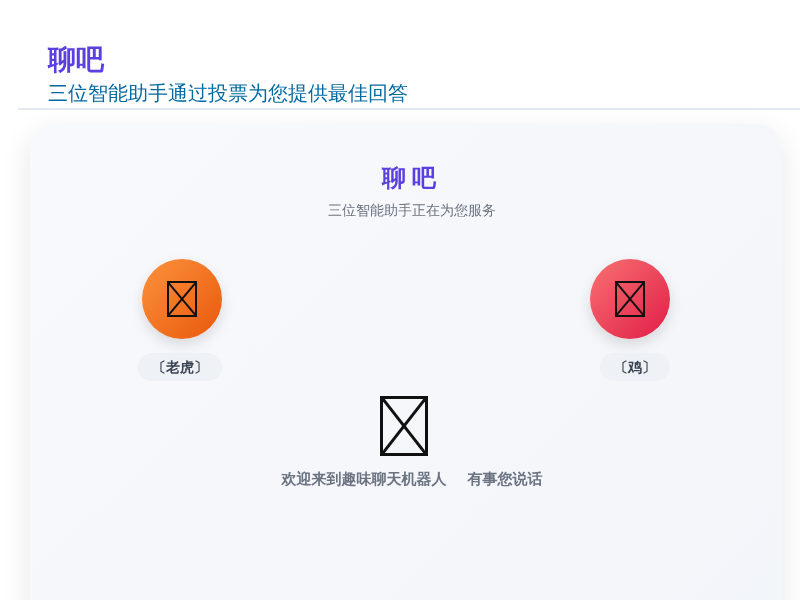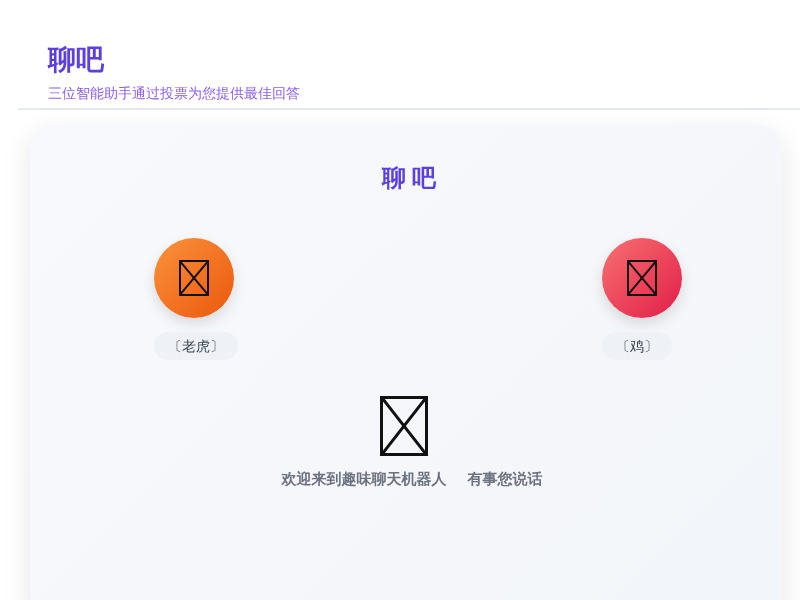--- a/index.html
+++ b/index.html
@@ -1,28 +1,28 @@
 <!DOCTYPE html>
 <html><head>
   <meta charset="utf-8">
   <style>
     * { box-sizing: border-box; margin: 6px; padding: 0; }
     html, body { width: 800px; height: 600px; overflow: hidden; background: #ffffff;
       font-family: "DejaVu Sans", "Liberation Sans", sans-serif; }
     .header { height: 92px; background: #fff; border-bottom: 2px solid #e5e9f0; padding: 18px 24px 0 24px; }
     .header-title { font-size: 28px; font-weight: bold; color: #5b3fe0; line-height: 36px; letter-spacing: 0px; }
-    .header-sub { font-size: 14px; color: #8b5cf6; margin-top: 4px; line-height: 18px; }
+    .header-sub { font-size: 20px; color: #0369a1; margin-top: 4px; line-height: 18px; }
     .card { position: absolute; left: 24px; top: 118px; width: 752px; height: 520px;
       border-radius: 24px; background: linear-gradient(135deg, #f8f9fc 0%, #f2f5f9 100%);
       box-shadow: 0 10px 30px rgba(0,0,0,0.10); }
     .card-title { position: absolute; top: 32px; left: 0; width: 100%; text-align: center;
       font-size: 24px; font-weight: bold; color: #5b3fe0; letter-spacing: 6px; }
     .card-sub { position: absolute; top: 72px; left: 0; width: 100%; text-align: center;
       font-size: 14px; color: #6b7280; }
-    .bot { position: absolute; top: 102px; width: 80px; display: flex; flex-direction: column; align-items: flex-start; }
+    .bot { position: absolute; top: 123px; width: 80px; display: flex; flex-direction: column; align-items: flex-end; font-weight: bold; }
     .bot-avatar { width: 80px; height: 80px; border-radius: 50%; display: flex; align-items: center; justify-content: center;
       box-shadow: 0 6px 14px rgba(0,0,0,0.12); cursor: pointer; }
     .tofu { width: 30px; height: 36px; border: 2px solid #111; position: relative; overflow: hidden; }
     .tofu::before, .tofu::after { content: ""; position: absolute; left: 50%; top: 50%; width: 46px; height: 2px; background: #111; }
     .tofu::before { transform: translate(-50%,-50%) rotate(50deg); }
     .tofu::after { transform: translate(-50%,-50%) rotate(-50deg); }
     .bot-name { margin-top: 8px; height: 28px; padding: 0 14px; border-radius: 14px; background: #eef1f5;
       font-size: 14px; color: #374151; line-height: 28px; white-space: nowrap; }
     .welcome-icon { position: absolute; top: 266px; left: 344px; width: 48px; height: 60px; border: 3px solid #111;
       overflow: hidden; }
@@ -35,20 +35,21 @@
 </head>
 <body>
 
 <div class="header">
   <div class="header-title">聊吧</div>
   <div class="header-sub">三位智能助手通过投票为您提供最佳回答</div>
 </div>
 
 <div class="card">
   <div class="card-title">聊吧</div>
+  <div class="card-sub">三位智能助手正在为您服务</div>
 
   <div class="bot" style="left:112px;">
     <div class="bot-avatar" style="background:linear-gradient(135deg,#fb923c,#ea580c);">
       <div class="tofu"></div>
     </div>
     <div class="bot-name">〔老虎〕</div>
   </div>
 
 
   <div class="bot" style="left:560px;">

